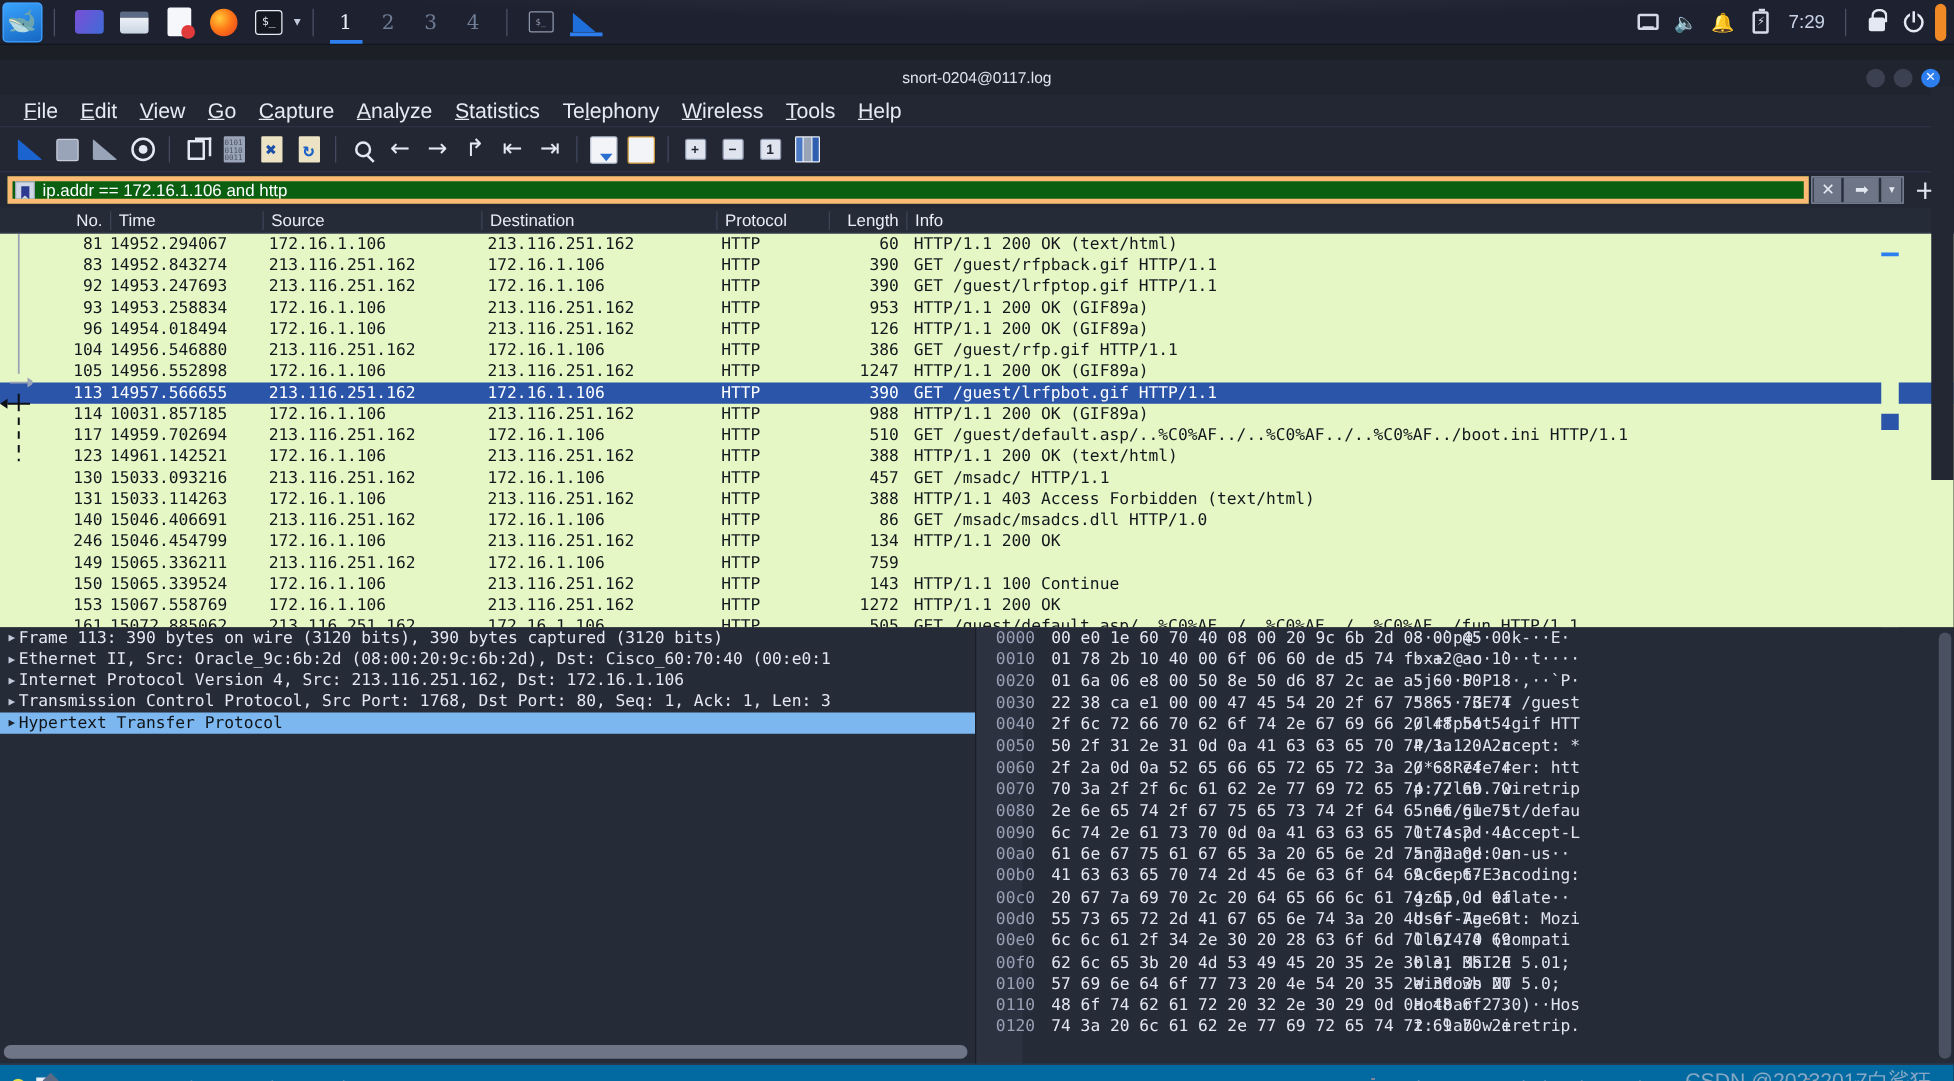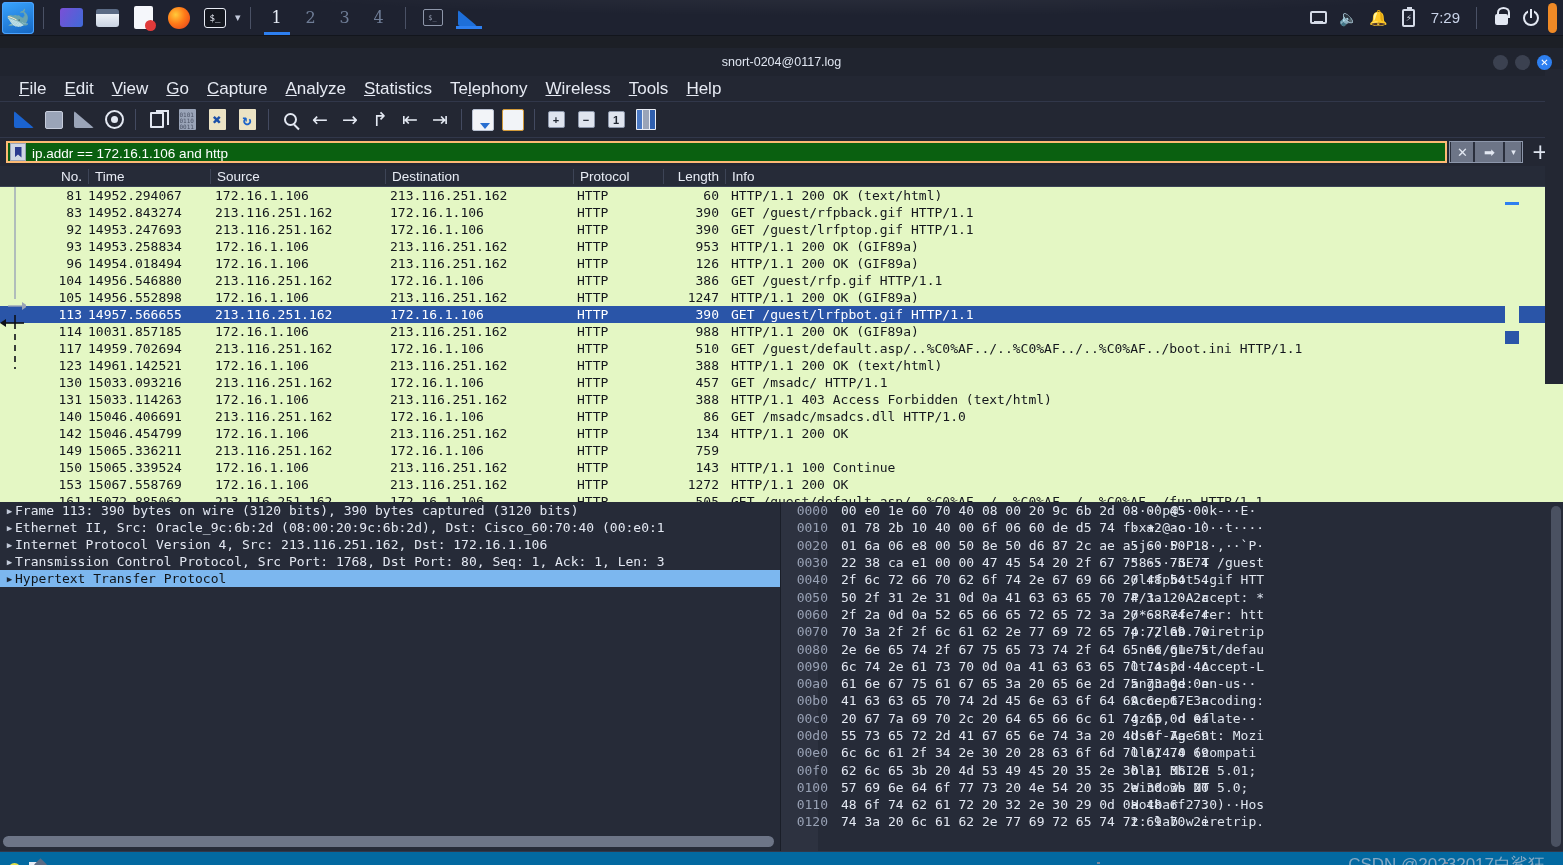--- a/index.html
+++ b/index.html
@@ -228,22 +228,22 @@
   .t-cols i { flex: 1; background: #4b79c4; display: block; }
   .t-cols i:nth-child(2) { background: #9aa4b8; }
   .t-cols i:nth-child(3) { background: #2f5fae; }
 
   
   #filterbar {
     height: 28px; background: #232733; display: flex; align-items: center;
     padding: 0 6px; gap: 0; flex: none;
   }
   #filter-field {
-    flex: 1; height: 22px; background: #0a6010; border: 2px solid #fdba74;
-    display: flex; align-items: flex-end; padding: 0 2px; overflow: hidden;
+    flex: 1; height: 22px; background: #0a6010; border: 4px solid #fdba74;
+    display: flex; align-items: flex-start; padding: 0 2px; overflow: hidden;
   }
   .filter-bm {
     width: 16px; height: 18px; background: #cfd6e4; border: 1px solid #9aa4b8;
     display: flex; align-items: center; justify-content: center; margin-right: 6px; flex: none;
   }
   .filter-bm i {
     width: 7px; height: 11px; background: #2b3a8f;
     clip-path: polygon(0 0, 100% 0, 100% 100%, 50% 72%, 0 100%);
     display: block;
   }
@@ -677,21 +677,21 @@
         <div class="prow">
           <div class="c-no">140</div>
           <div class="c-time">15046.406691</div>
           <div class="c-src">213.116.251.162</div>
           <div class="c-dst">172.16.1.106</div>
           <div class="c-proto">HTTP</div>
           <div class="c-len">86</div>
           <div class="c-info">GET /msadc/msadcs.dll HTTP/1.0</div>
         </div>
         <div class="prow">
-          <div class="c-no">142</div>
+          <div class="c-no">246</div>
           <div class="c-time">15046.454799</div>
           <div class="c-src">172.16.1.106</div>
           <div class="c-dst">213.116.251.162</div>
           <div class="c-proto">HTTP</div>
           <div class="c-len">134</div>
           <div class="c-info">HTTP/1.1 200 OK</div>
         </div>
         <div class="prow">
           <div class="c-no">149</div>
           <div class="c-time">15065.336211</div>

